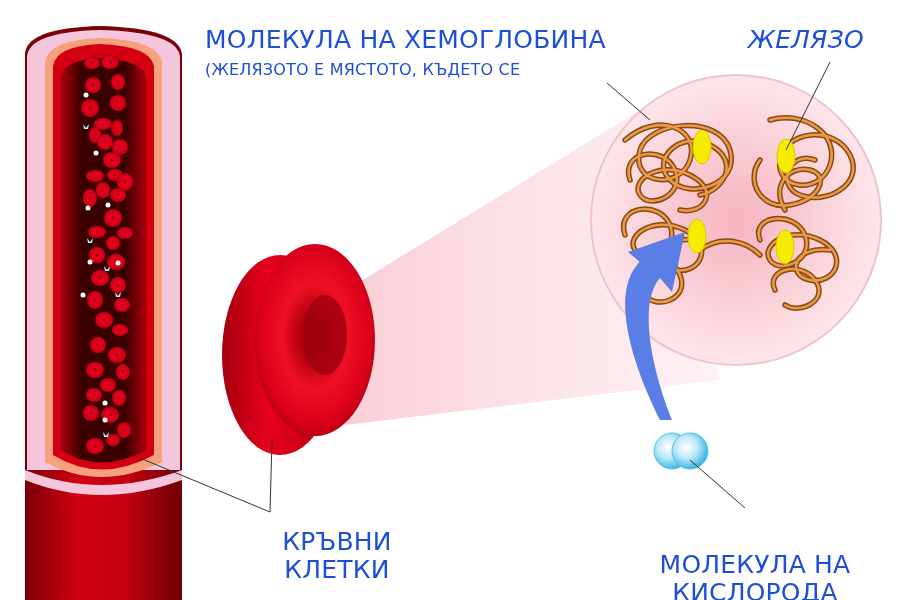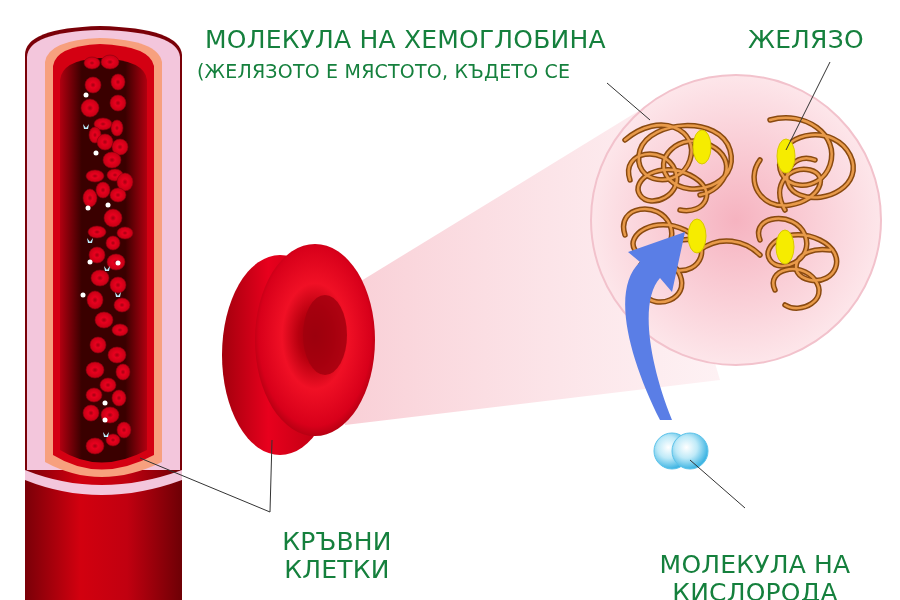--- a/index.html
+++ b/index.html
@@ -1,22 +1,22 @@
 <!DOCTYPE html>
 <html><head>
 <meta charset="utf-8">
 <style>
   html, body { margin:0; padding:0; background:#ffffff; }
   body { width:900px; height:600px; position:relative; overflow:hidden;
          font-family: "DejaVu Sans", "Liberation Sans", sans-serif; }
   .canvas { position:absolute; left:0; top:0; width:900px; height:600px; }
-  .label { position:absolute; color:#15803d; font-weight:400; letter-spacing:0.2px; line-height:1.12; }
+  .label { position:absolute; color:#1d4ed8; font-weight:400; letter-spacing:0.2px; line-height:1.12; }
   .title-main { left:205px; top:26px; font-size:25px; }
-  .title-sub  { left:197px; top:60px; font-size:19px; line-height:1.2; }
-  .iron-label { left:748px; top:26px; font-size:25px; }
+  .title-sub  { left:205px; top:60px; font-size:16px; line-height:1.2; }
+  .iron-label { left:748px; top:26px; font-size:25px;font-style:italic; }
   .rbc-label  { left:232px; top:528px; font-size:25px; text-align:center; width:210px; }
   .o2-label   { left:640px; top:551px; font-size:25px; text-align:center; width:230px; }
 </style>
 </head>
 <body>
 
 <svg class="canvas" viewBox="0 0 900 600">
   <defs>
     <linearGradient id="vesselOuter" x1="0" x2="1" y1="0" y2="0">
       <stop offset="0" stop-color="#7a0008"></stop>

